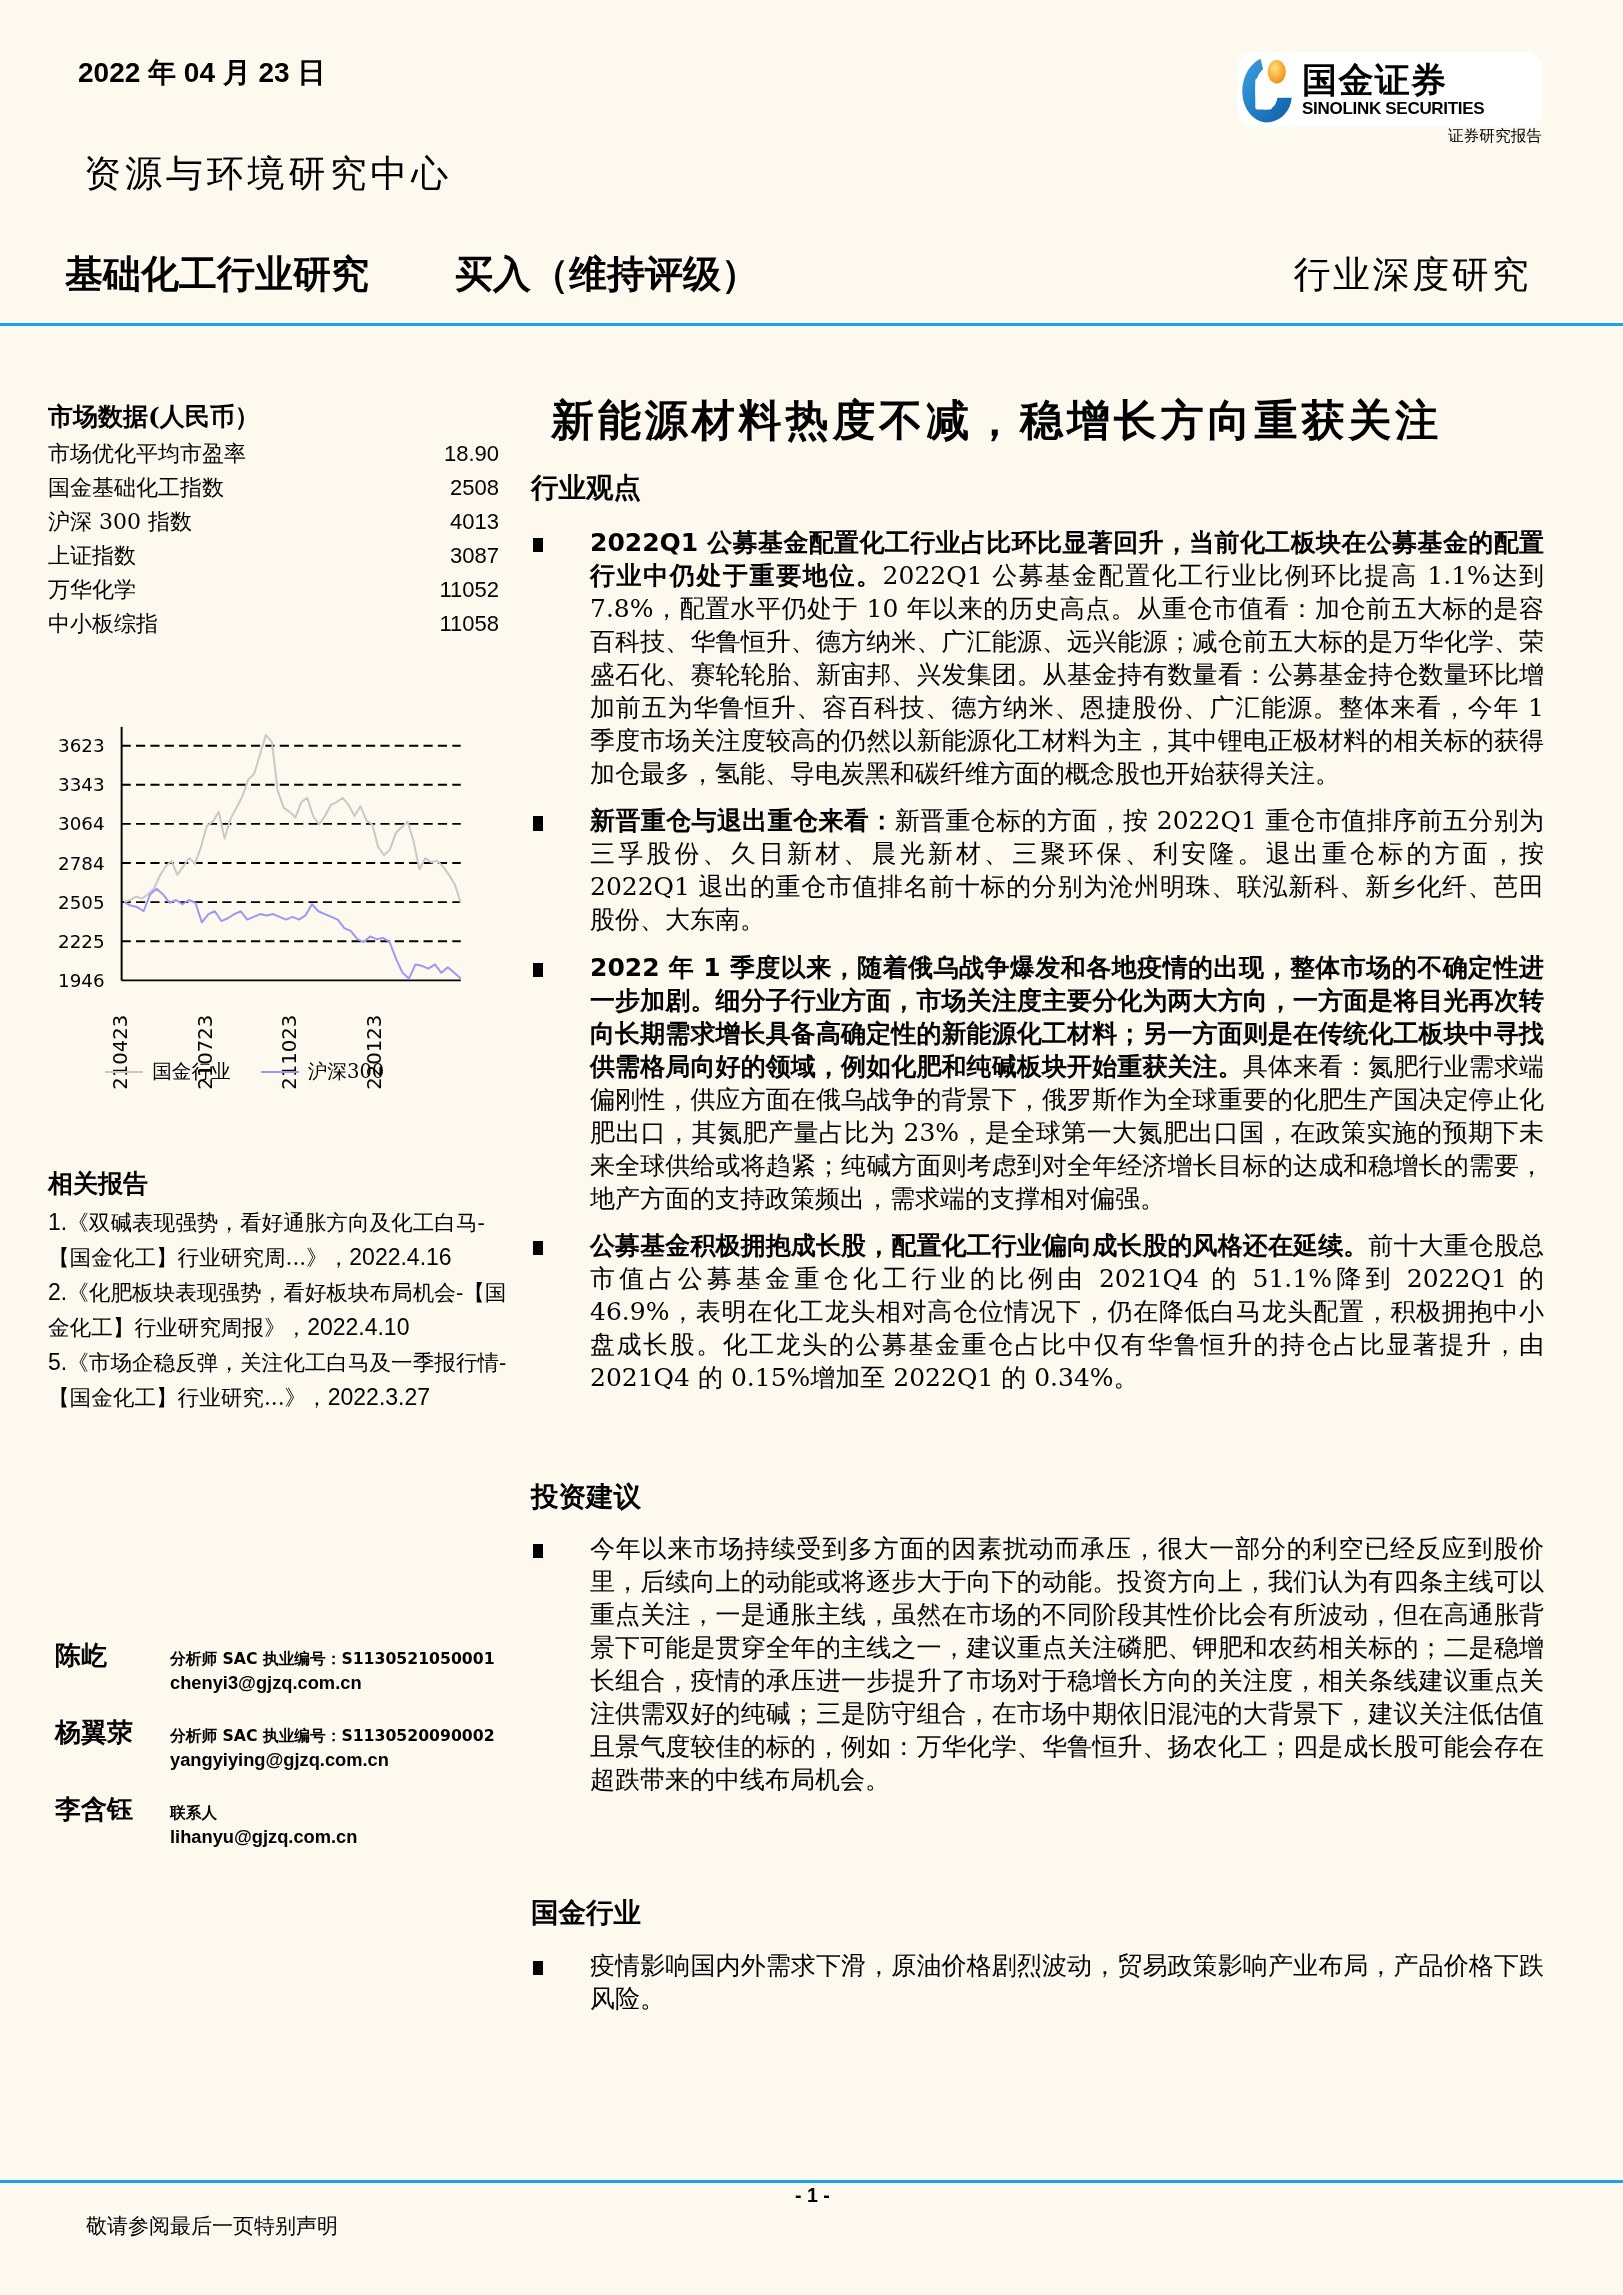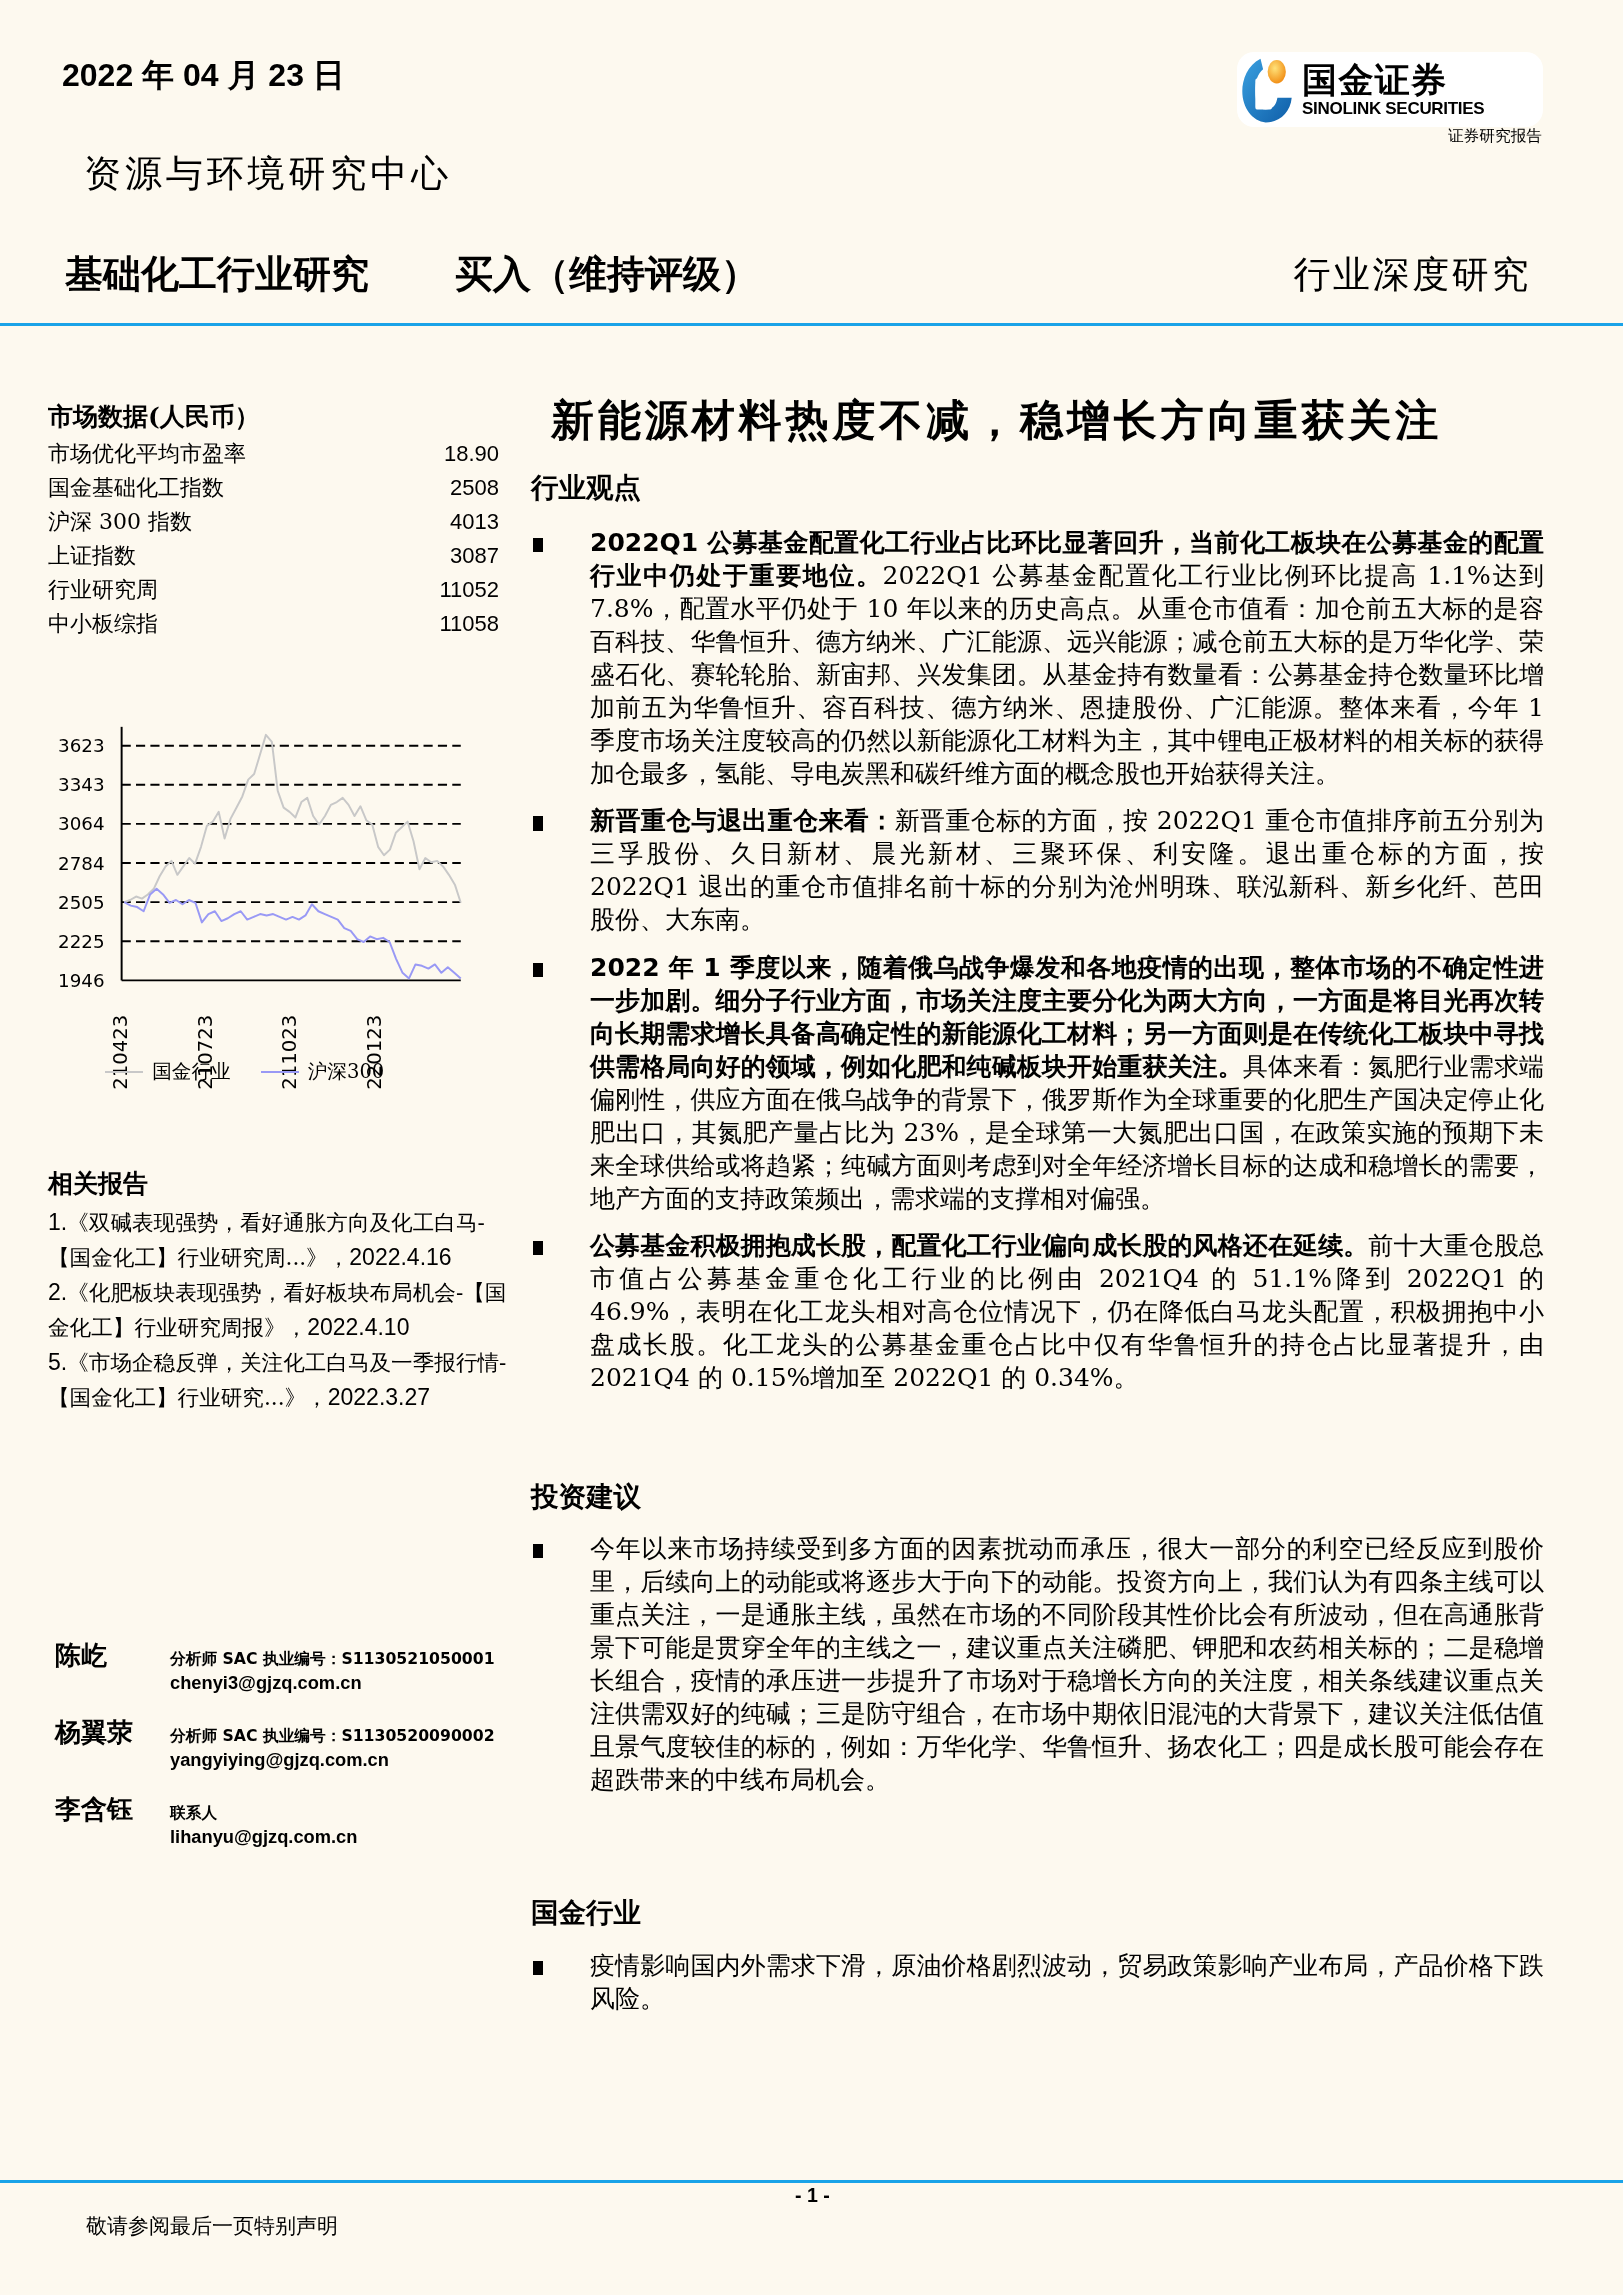--- a/index.html
+++ b/index.html
@@ -2,21 +2,21 @@
 <html style="font-size:10.5px"><head>
 <meta charset="utf-8">
 <style>
   * { margin: 0; padding: 0; box-sizing: border-box; }
   html, body { width: 1623px; height: 2295px; background: #fdf9ef; overflow: hidden; }
   body { position: relative; font-family: "DejaVu Serif", "Liberation Serif", serif; color: #000; }
 
   .abs { position: absolute; }
 
   
-  .date { left: 62px; top: 54px; font-family: "Liberation Sans", sans-serif; font-weight: bold; font-size: 32px; letter-spacing: 0px; }
+  .date { left: 78px; top: 54px; font-family: "Liberation Sans", sans-serif; font-weight: bold; font-size: 28px; letter-spacing: 0px; }
   .center-name { left: 84px; top: 149px; font-family: "DejaVu Serif", serif; font-size: 37px; letter-spacing: 3.9px; }
   .industry { left: 65px; top: 249px; font-family: "DejaVu Sans", sans-serif; font-weight: bold; font-size: 38px; letter-spacing: 0px; }
   .rating { left: 455px; top: 249px; font-family: "DejaVu Sans", sans-serif; font-weight: bold; font-size: 38px; }
   .report-type { right: 92px; top: 250px; font-family: "DejaVu Serif", serif; font-size: 37px; letter-spacing: 2.6px; }
 
   .logo { left: 1237px; top: 52px; width: 306px; height: 75px; background: #fff; display: flex; align-items: center; border-radius: 17px; }
   .logo-mark { width: 52px; height: 68px; margin-left: 3.9px; position: relative; }
   .logo-text { margin-left: 9.2px; display: flex; flex-direction: column; }
   .logo-cn { font-family: "DejaVu Sans", sans-serif; font-weight: bold; font-size: 35px; letter-spacing: 1.3px; line-height: 39px; }
   .logo-en { font-family: "Liberation Sans", sans-serif; font-weight: bold; font-size: 17px; line-height: 18.3px; letter-spacing: -0.3px; }
@@ -117,21 +117,21 @@
     </div>
     <div class="market-row">
       <span>沪深 300 指数</span>
       <span class="val">4013</span>
     </div>
     <div class="market-row">
       <span>上证指数</span>
       <span class="val">3087</span>
     </div>
     <div class="market-row">
-      <span>行业研究周</span>
+      <span>万华化学</span>
       <span class="val">11052</span>
     </div>
     <div class="market-row">
       <span>中小板综指</span>
       <span class="val">11058</span>
     </div>
   </div>
 
 <div class="abs chart">
   <svg id="chart-svg" width="458" height="379" viewBox="0 0 700 580">

